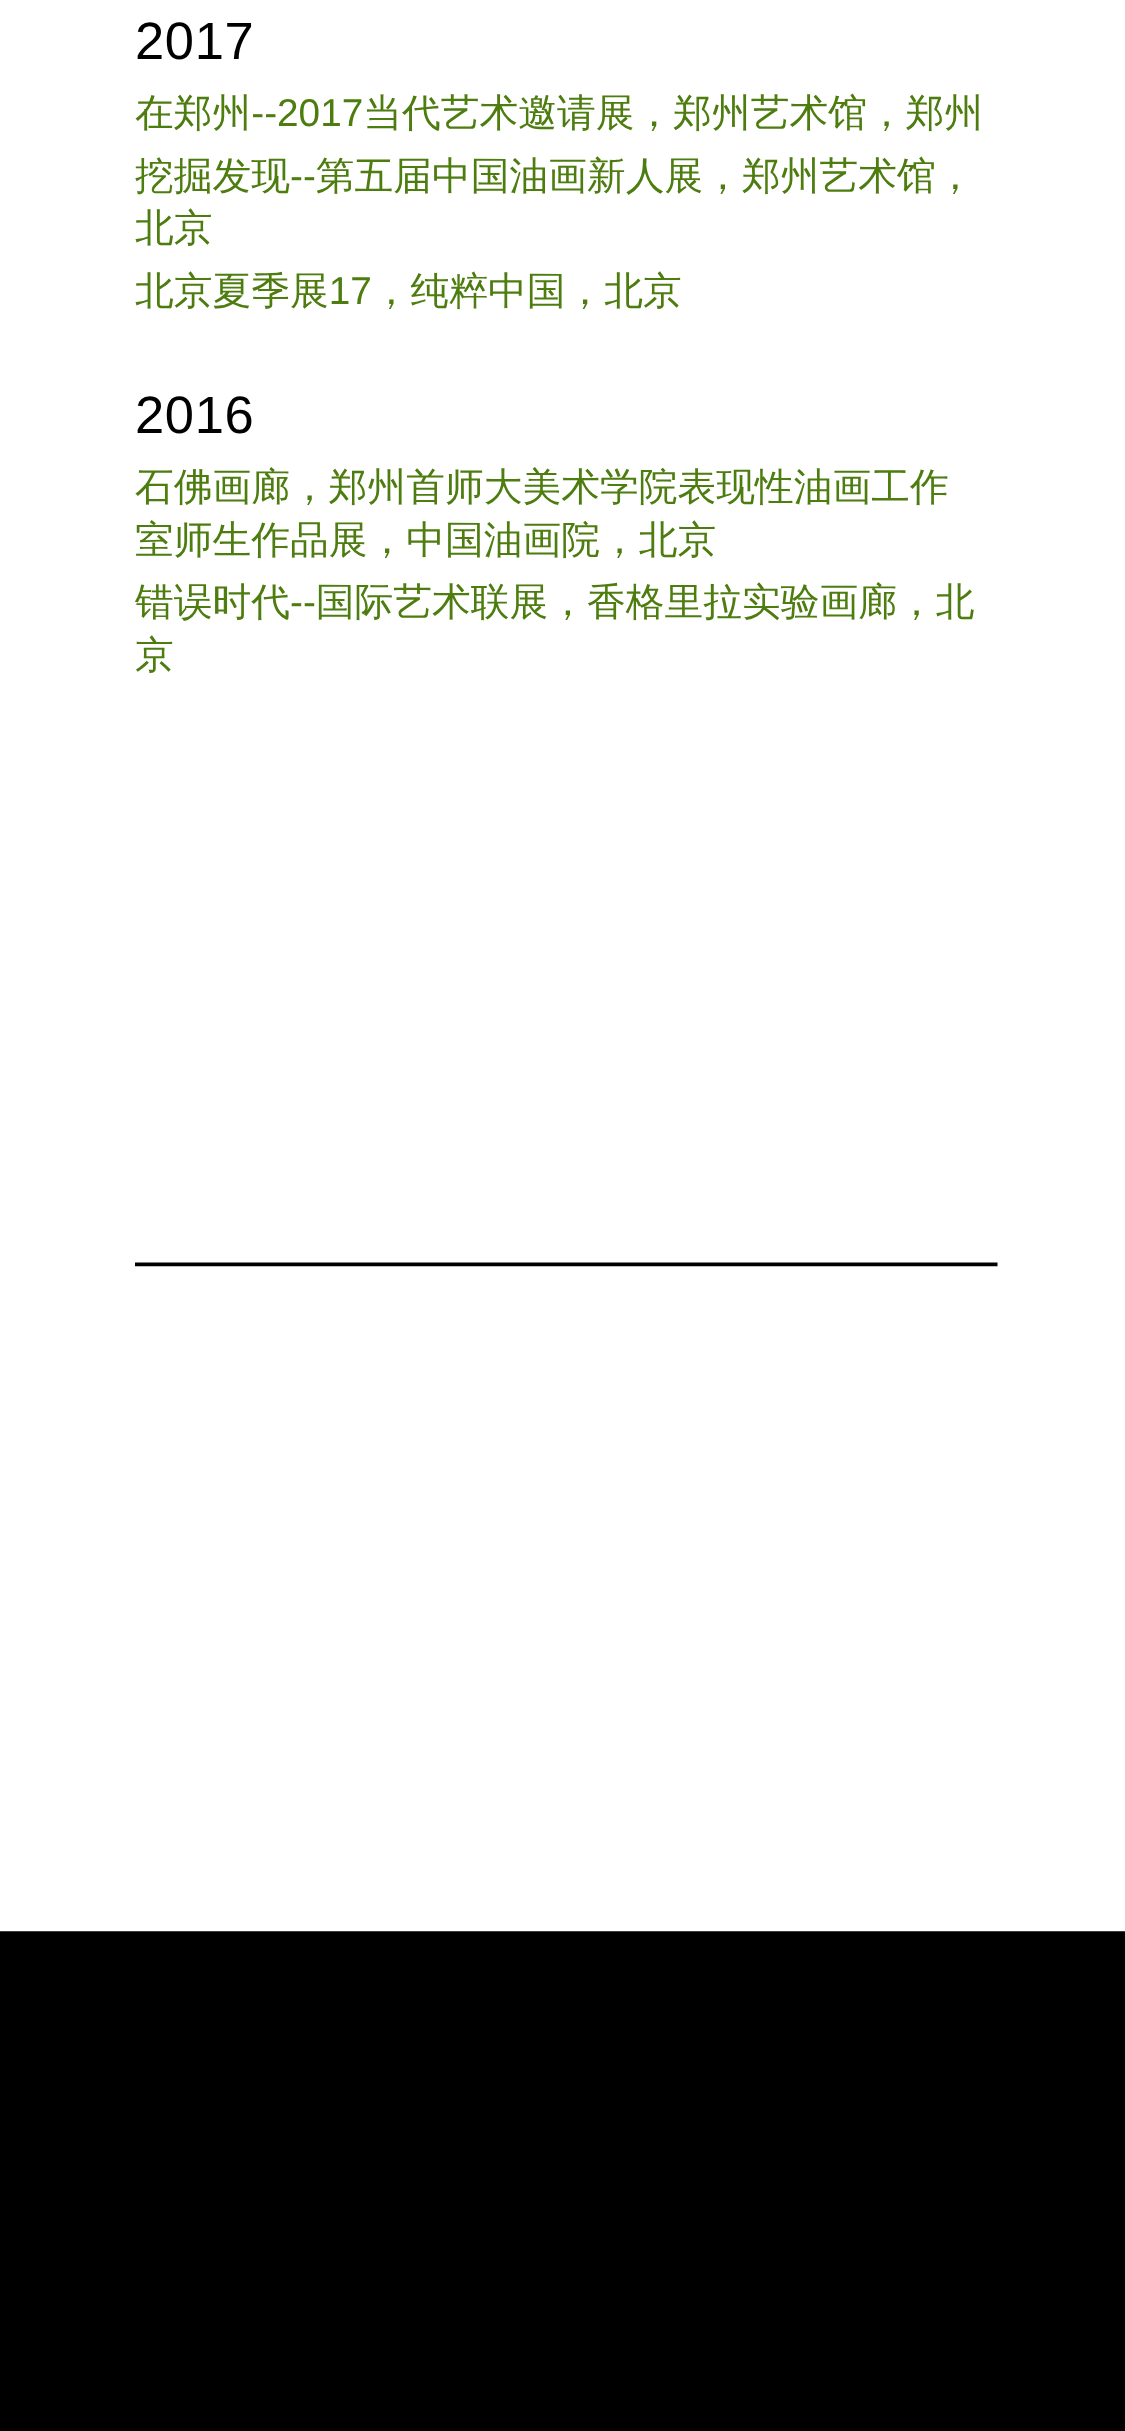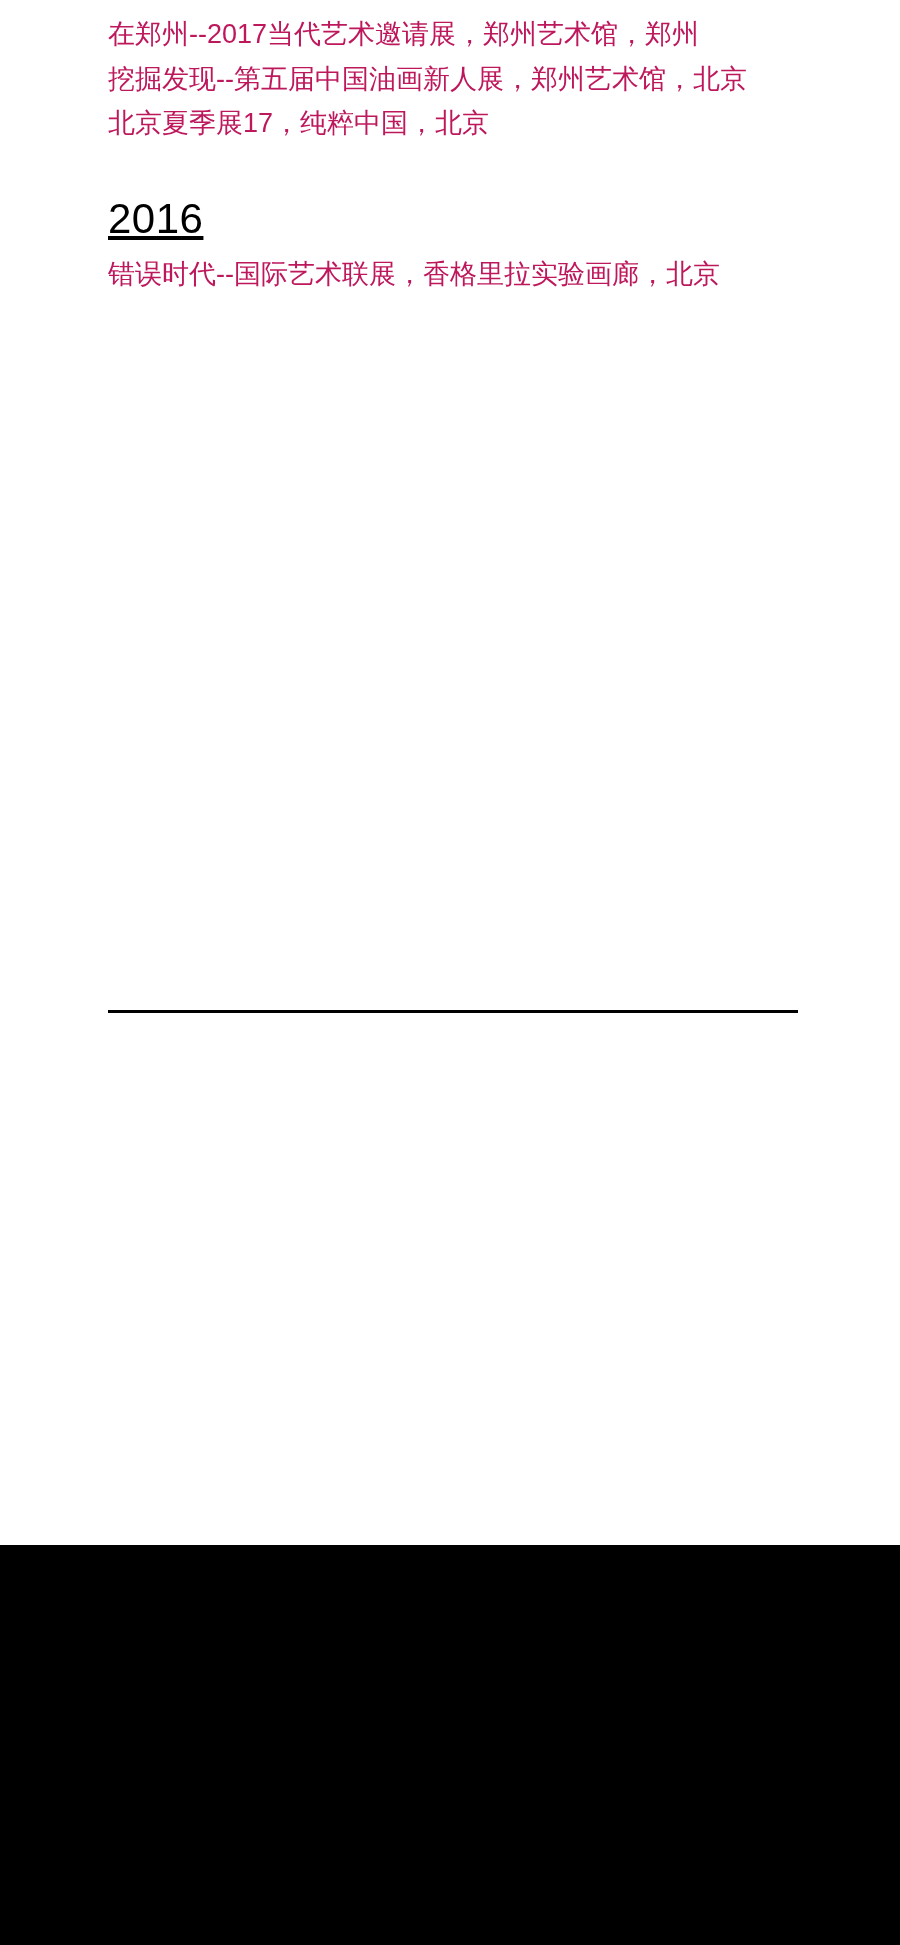--- a/index.html
+++ b/index.html
@@ -34,29 +34,28 @@
     letter-spacing: 0.5px;
     color: #000000;
     margin: 0;
     padding: 0;
   }
   .year-2017 {
     padding-top: 12px;
   }
   .year-2016 {
     padding-top: 48px;
-    text-decoration: underline;
   }
   .entries {
     margin-top: 16px;
   }
   .entry {
-    font-size: 27px;
+    font-size: 31px;
     line-height: 1.36;
-    color: #be185d;
+    color: #4d7c0f;
     margin-bottom: 8px;
     max-width: 680px;
   }
   .divider {
     position: absolute;
     left: 108px;
     top: 1010px;
     width: 690px;
     height: 3px;
     background: #000000;
@@ -71,30 +70,32 @@
   }
 </style>
 </head>
 <body>
 
 <div class="page">
 
   <div class="content">
 
     <div class="section">
+      <div class="year year-2017">2017</div>
       <div class="entries">
         <div class="entry">在郑州--2017当代艺术邀请展，郑州艺术馆，郑州</div>
         <div class="entry">挖掘发现--第五届中国油画新人展，郑州艺术馆，北京</div>
         <div class="entry">北京夏季展17，纯粹中国，北京</div>
       </div>
     </div>
 
     <div class="section">
       <div class="year year-2016">2016</div>
       <div class="entries">
+        <div class="entry">石佛画廊，郑州首师大美术学院表现性油画工作室师生作品展，中国油画院，北京</div>
         <div class="entry">错误时代--国际艺术联展，香格里拉实验画廊，北京</div>
       </div>
     </div>
 
   </div>
 
   <div class="divider"></div>
 
   <div class="footer-band"></div>
 

